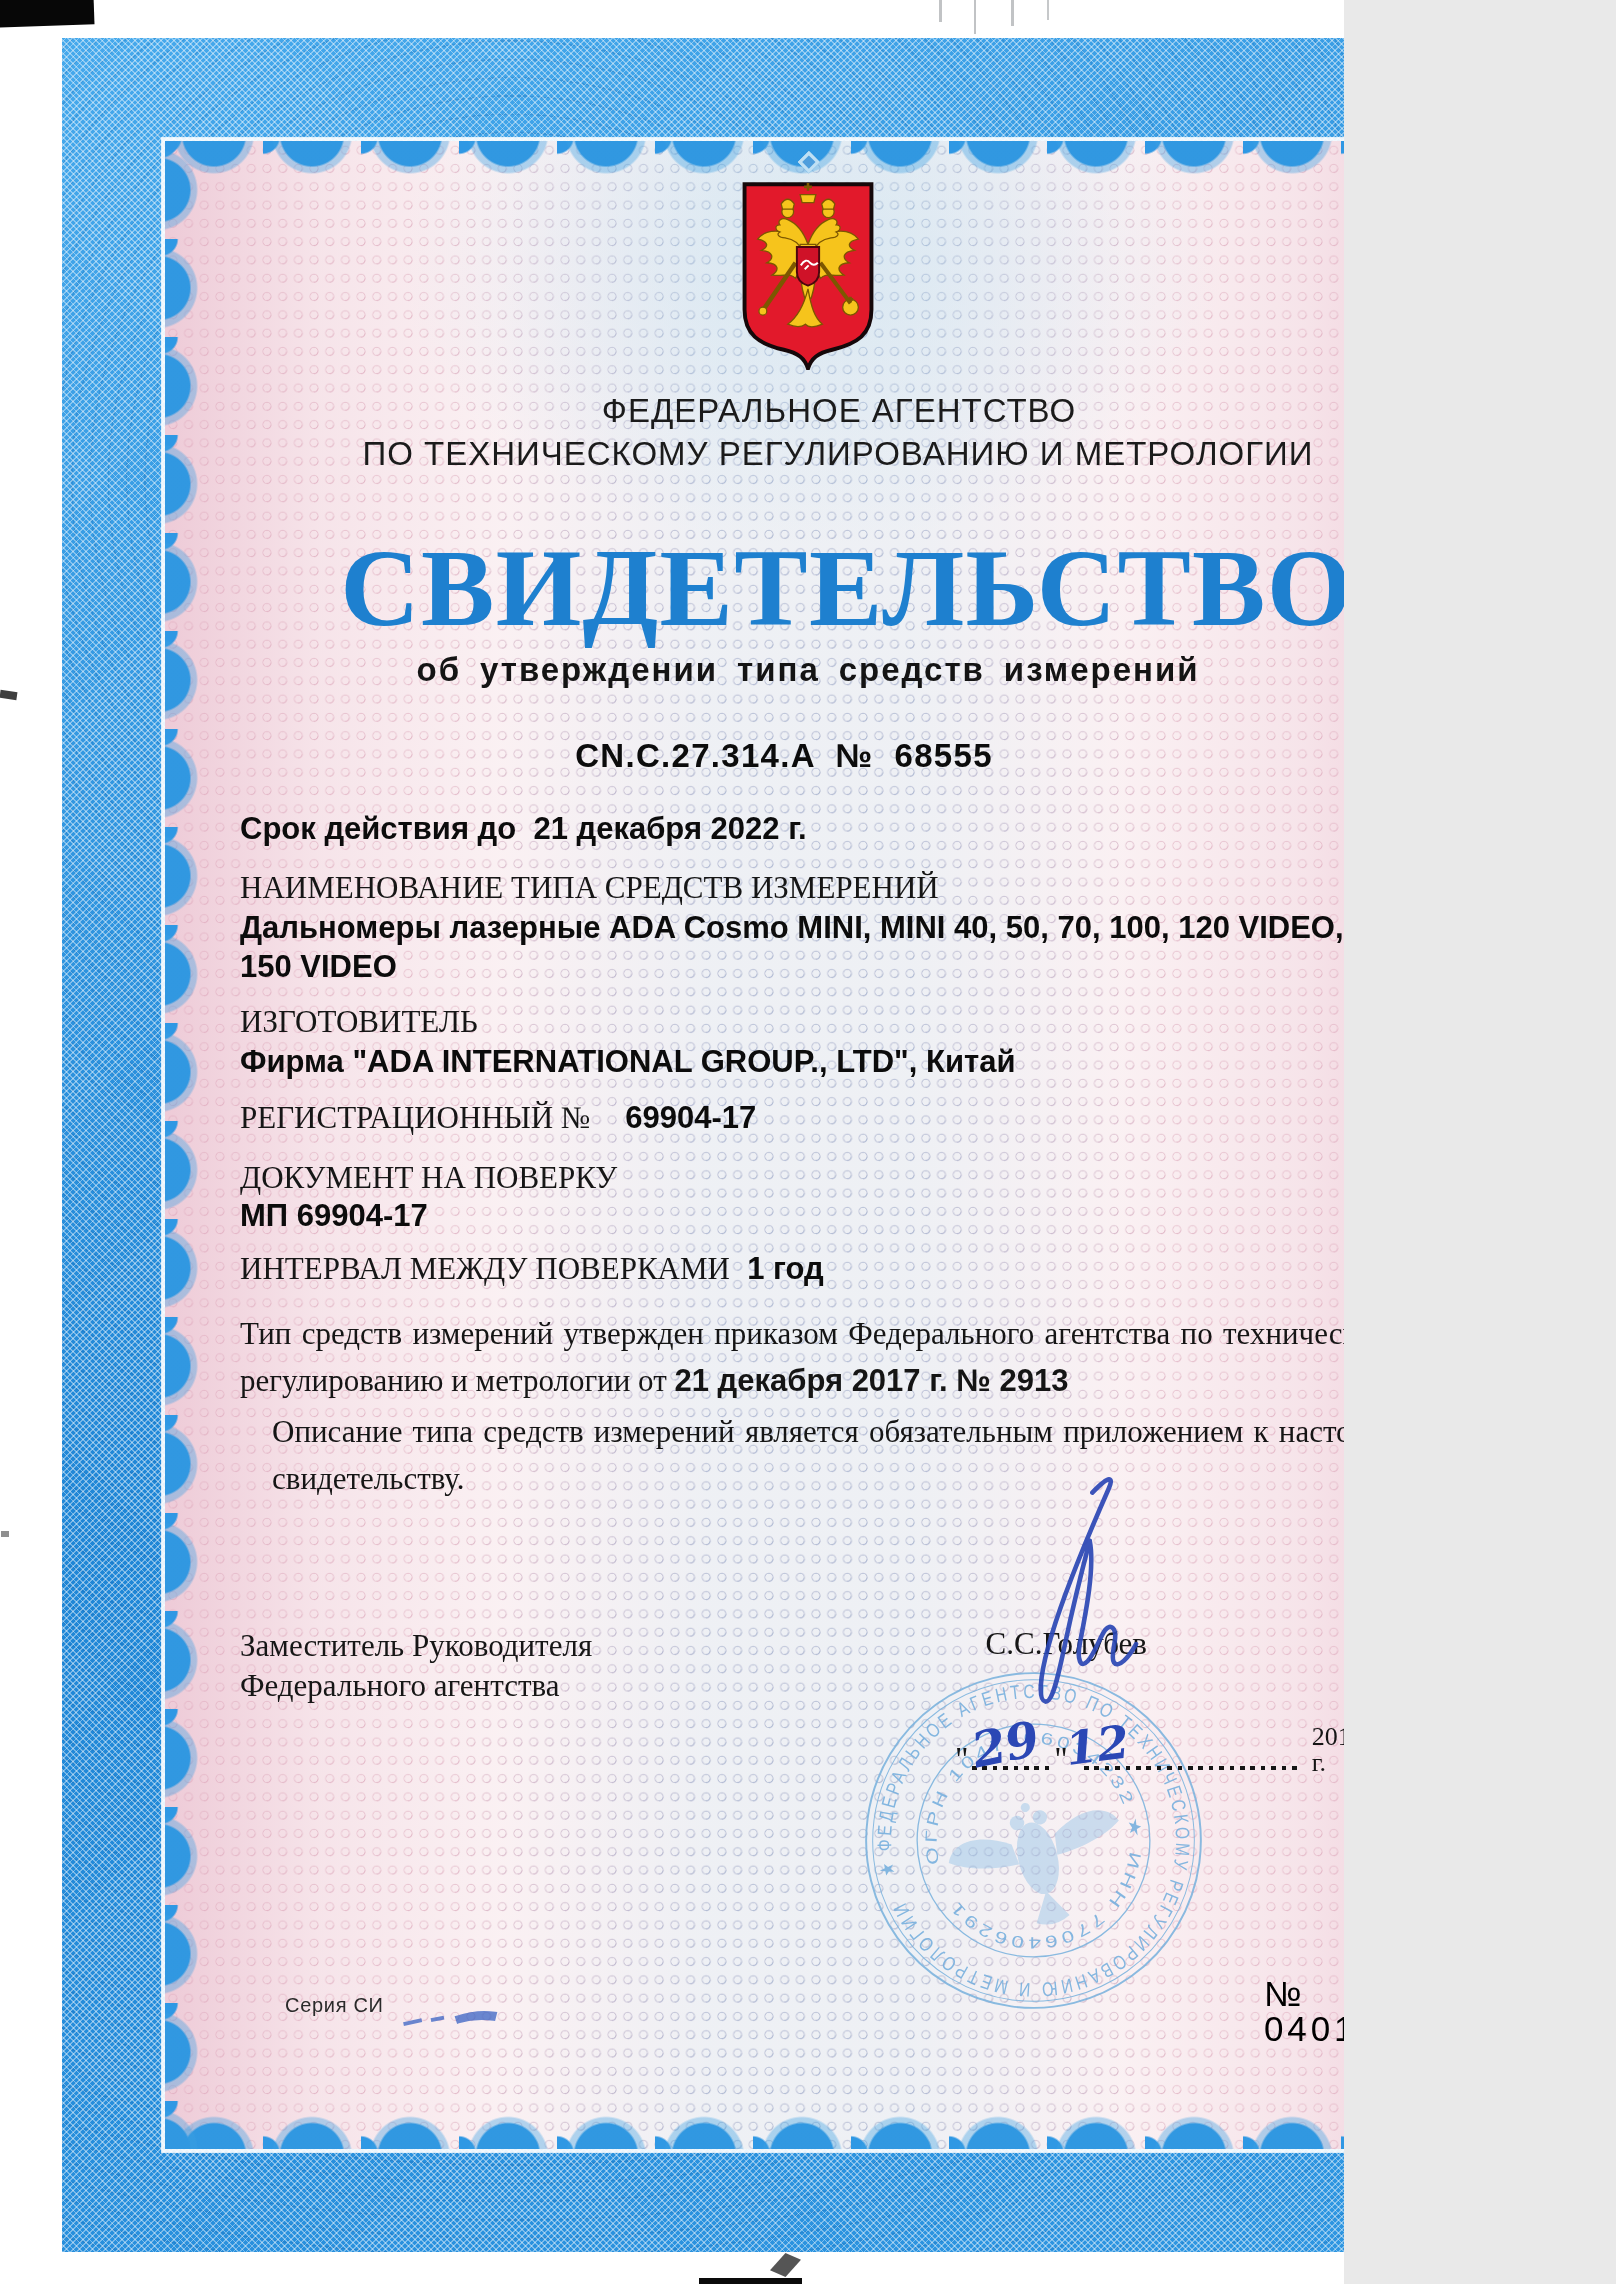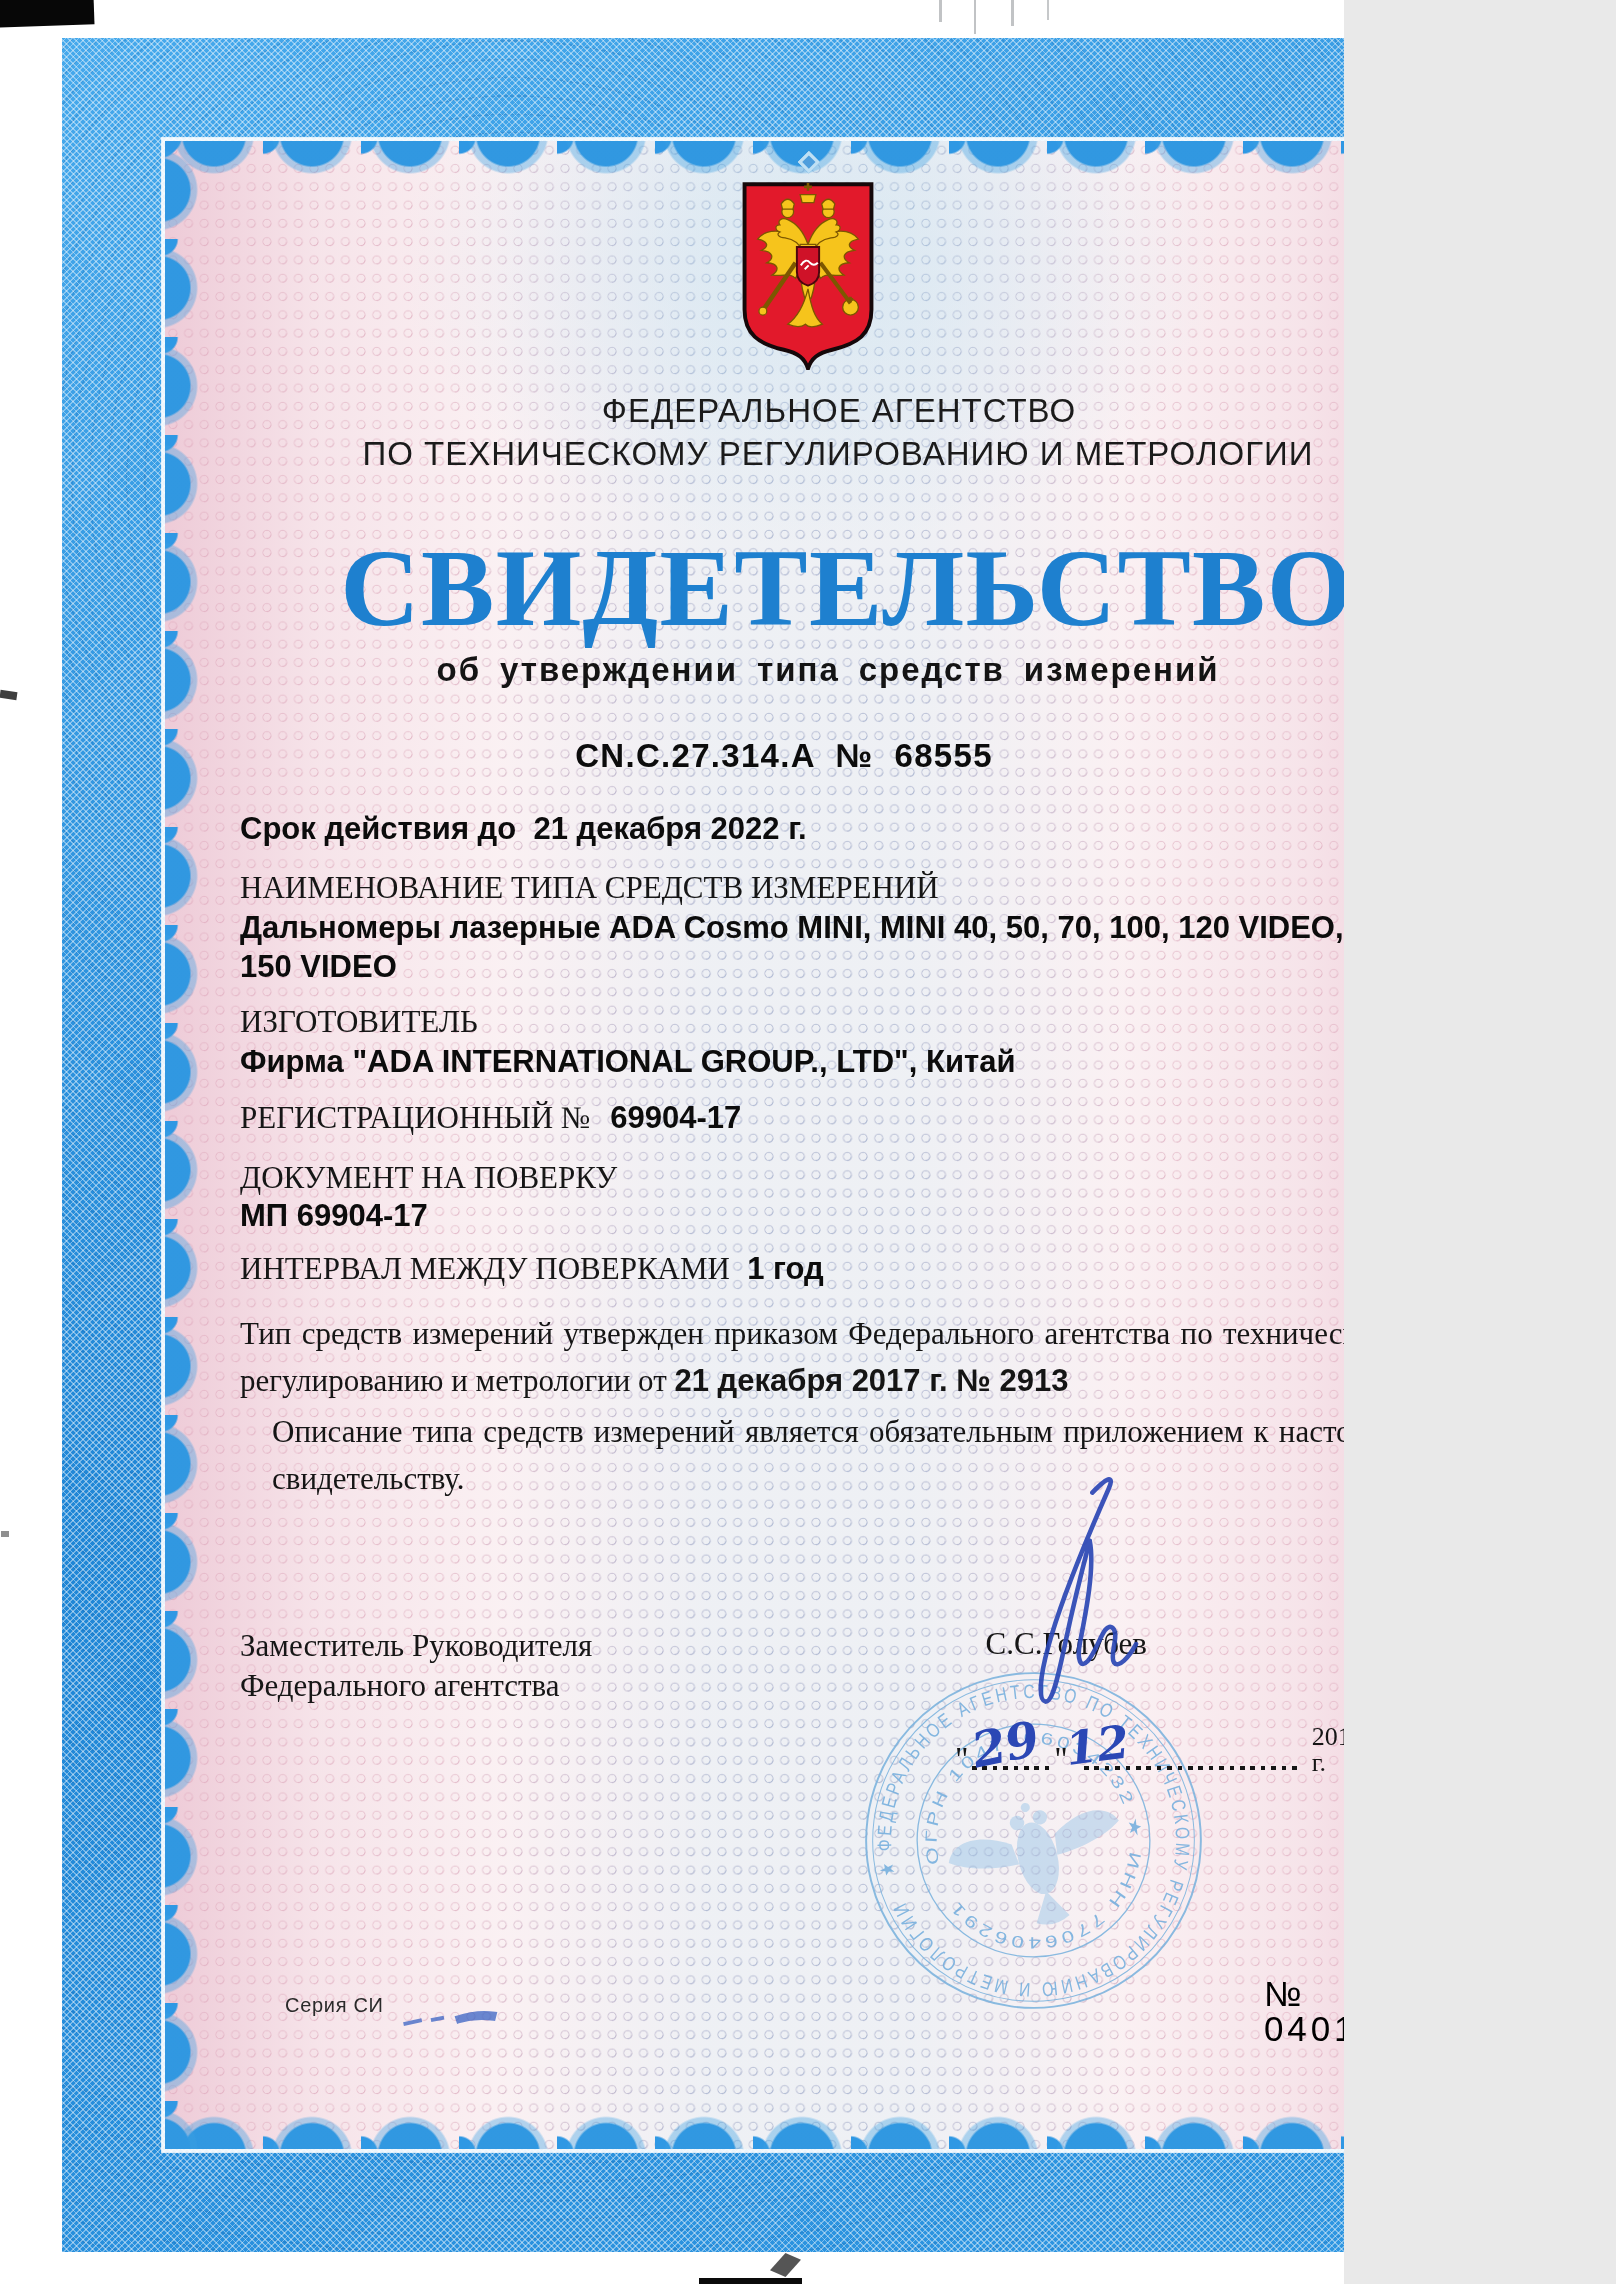--- a/index.html
+++ b/index.html
@@ -50,21 +50,21 @@
     radial-gradient(circle 40px at 80px 49px, rgba(60,160,226,.38) 39px, rgba(60,160,226,0) 41px) 0 0/72px 98px repeat-y,
     radial-gradient(circle 33px at 78px 49px, #2a93e0 31px, rgba(42,147,224,0) 33px) 0 0/72px 98px repeat-y,
     radial-gradient(circle 17px at 76px 0px, #2f98e4 15.7px, rgba(42,147,224,0) 17.6px) 0 0/72px 98px repeat-y;}
   
   .content{position:absolute;inset:0;z-index:3;}
   .ctr{transform:translateX(-50%);white-space:nowrap;}
   .hdr{font-family:"Liberation Sans",sans-serif;font-size:33px;letter-spacing:1px;color:#1b1b1b;line-height:1;}
   .title{font-family:"Liberation Serif",serif;font-weight:bold;font-size:110px;letter-spacing:1.3px;
          color:#1e80cf;line-height:1;}
   .subtitle{font-family:"Liberation Sans",sans-serif;font-weight:bold;font-size:33px;letter-spacing:2px;
-         word-spacing:7.8px;color:#141414;line-height:1;margin-left:20px;}
+         word-spacing:7.8px;color:#141414;line-height:1;}
   .lbl{font-family:"Liberation Serif",serif;font-size:31px;color:#161616;line-height:1;white-space:nowrap;}
   .val{font-family:"Liberation Sans",sans-serif;font-weight:bold;font-size:31px;color:#0c0c0c;line-height:1;white-space:nowrap;}
   .para{font-family:"Liberation Serif",serif;font-size:31px;line-height:47px;color:#151515;
         text-align:justify;width:1166px;left:240px;margin:0;}
   .para b{font-family:"Liberation Sans",sans-serif;font-size:31px;}
   .dotline{height:3.9px;margin-bottom:6.5px;
         background:repeating-linear-gradient(90deg,#151515 0 4.6px,rgba(0,0,0,0) 4.6px 10.4px);}
   .quote{font-family:"Liberation Serif",serif;font-size:33px;line-height:1;color:#151515;}
   .year{font-family:"Liberation Serif",serif;font-size:26px;line-height:1;color:#151515;}
   .series{font-family:"Liberation Sans",sans-serif;font-size:20px;letter-spacing:0.7px;color:#2a2a2a;line-height:1;}
@@ -128,21 +128,21 @@
 
     <div class="abs lbl" style="left:240px;top:872px;">НАИМЕНОВАНИЕ ТИПА СРЕДСТВ ИЗМЕРЕНИЙ</div>
     <div class="abs val" style="left:240px;top:912px;">Дальномеры лазерные ADA Cosmo MINI, MINI 40, 50, 70, 100, 120 VIDEO,</div>
     <div class="abs val" style="left:240px;top:951px;">150 VIDEO</div>
 
     <div class="abs lbl" style="left:240px;top:1006px;">ИЗГОТОВИТЕЛЬ</div>
     <div class="abs val" style="left:240px;top:1046px;">Фирма "ADA INTERNATIONAL GROUP., LTD", Китай</div>
 
     <div class="abs" style="left:240px;top:1102px;">
       <span class="lbl">РЕГИСТРАЦИОННЫЙ №</span>
-      <span class="val" style="margin-left:17px;">69904-17</span>
+      <span class="val" style="margin-left:32px;">69904-17</span>
     </div>
 
     <div class="abs lbl" style="left:240px;top:1162px;">ДОКУМЕНТ НА ПОВЕРКУ</div>
     <div class="abs val" style="left:240px;top:1200px;">МП 69904-17</div>
 
     <div class="abs" style="left:240px;top:1253px;">
       <span class="lbl">ИНТЕРВАЛ МЕЖДУ ПОВЕРКАМИ</span>
       <span class="val" style="margin-left:14.4px;">1 год</span>
     </div>
 

